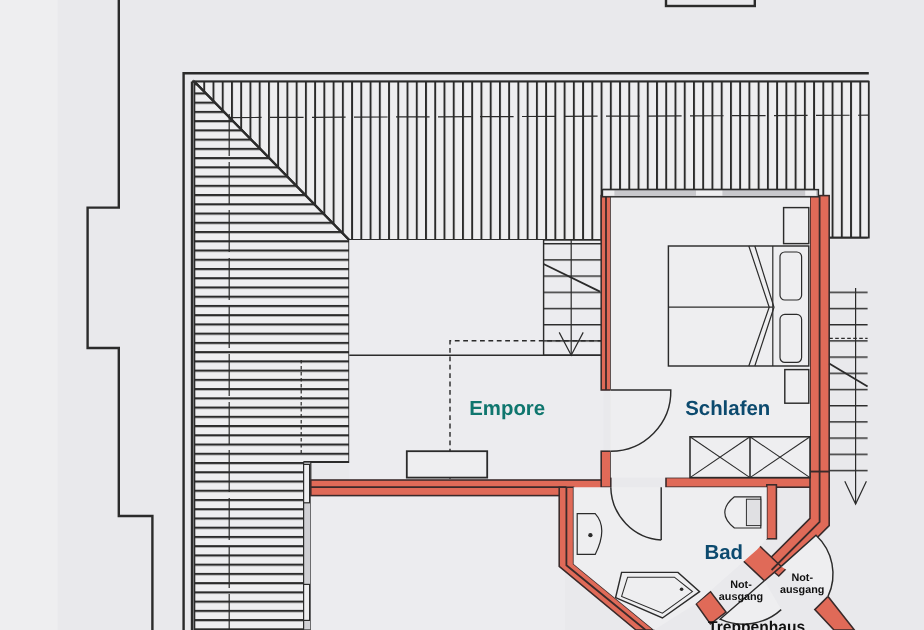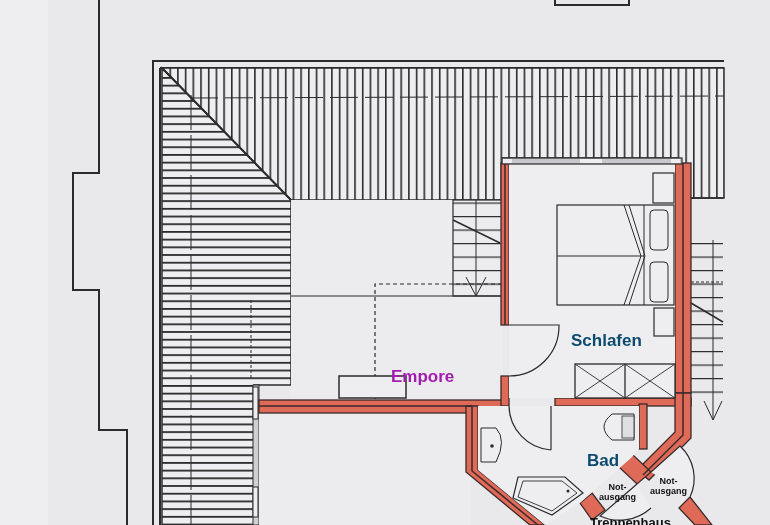--- a/index.html
+++ b/index.html
@@ -1,20 +1,20 @@
 <!DOCTYPE html>
 <html><head>
 <meta charset="utf-8">
 <style>
   html, body { margin:0; padding:0; }
   body { width:770px; height:525px; overflow:hidden; background:#e9e9ec; font-family:"Liberation Sans", sans-serif; }
   #stage { position:relative; width:770px; height:525px; }
   #stage svg { position:absolute; left:0; top:0; }
   .lbl { position:absolute; font-family:"Liberation Sans", sans-serif; font-weight:bold; white-space:nowrap; }
-  .room-lg { font-size:17px; color:#a21caf;margin-top:36px; }
+  .room-lg { font-size:17px; color:#0f766e; }
   .room-md { font-size:17px; color:#0c4a6e; }
   .room-sm { font-size:9px; color:#111; line-height:10px; text-align:center; }
 </style>
 </head>
 <body>
 
 <div id="stage">
 <svg width="770" height="525" viewBox="0 0 770 525">
   <defs>
     <pattern id="vhatch" width="7.7" height="10" patternUnits="userSpaceOnUse">

